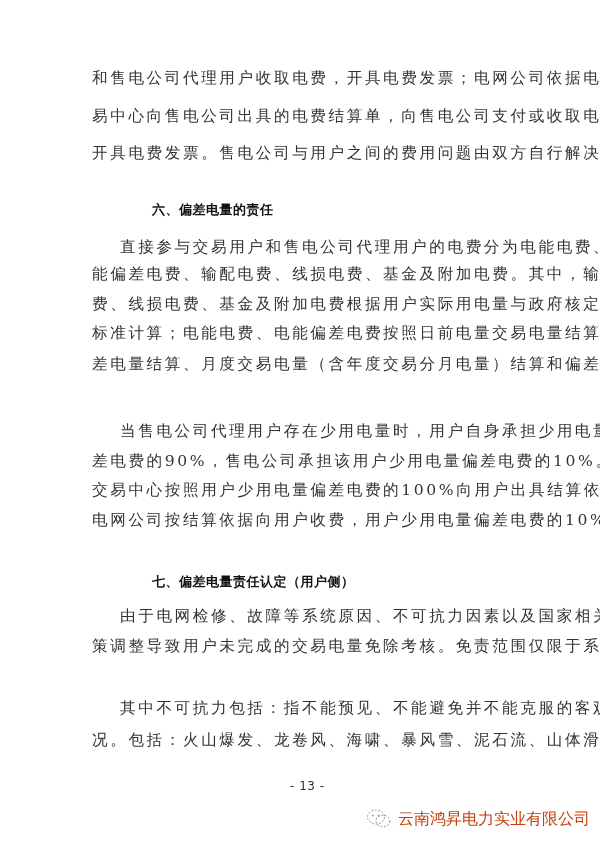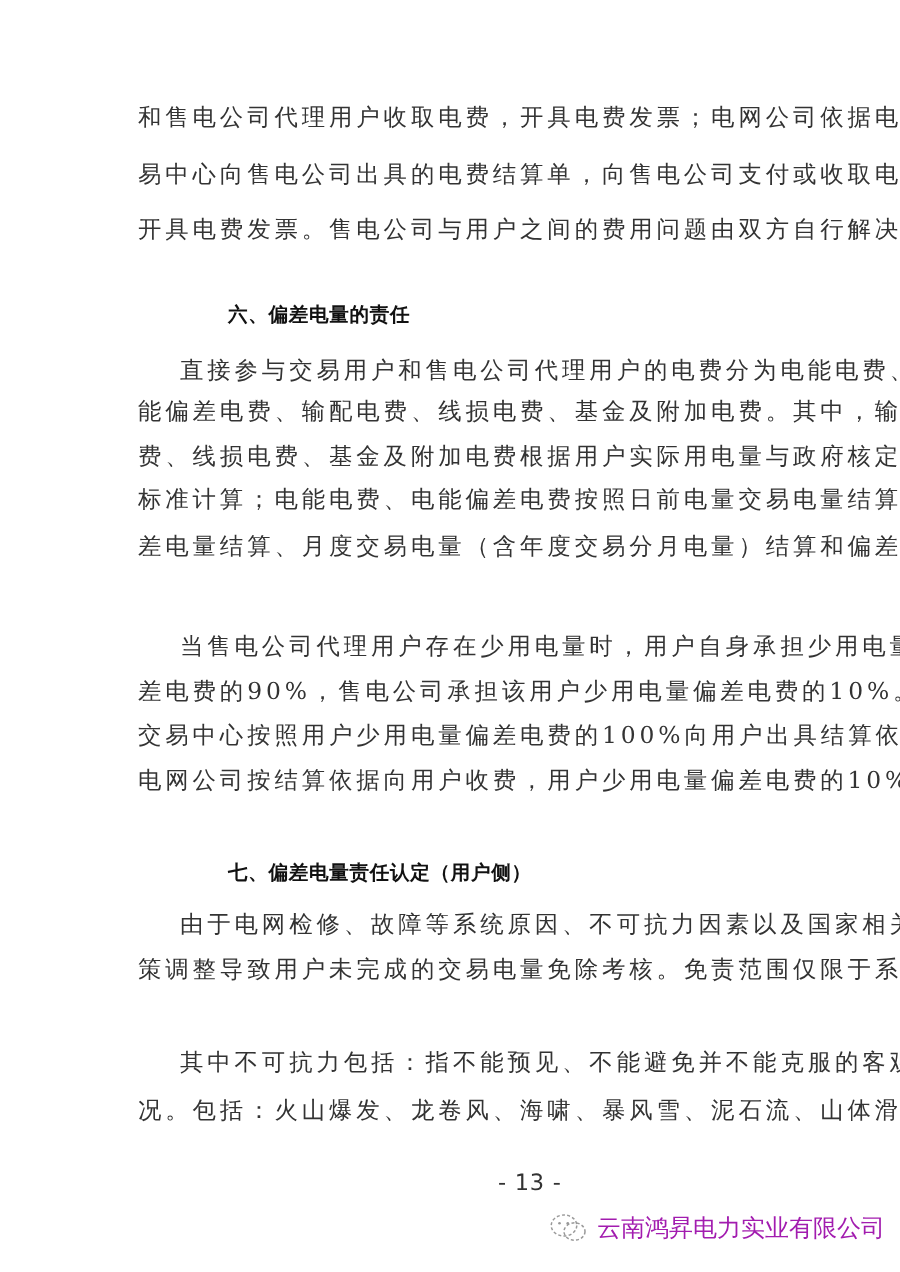--- a/index.html
+++ b/index.html
@@ -12,25 +12,25 @@
     position: absolute; left: 92px; width: 420px; font-size: 15.6px; line-height: 20px;
     white-space: nowrap; letter-spacing: 2.6px; color: #333;
   }
   .line.indent { left: 120px; width: 392px; }
   .heading {
     position: absolute; left: 120px; font-family: Liberation Serif, serif;
     font-weight: bold; font-size: 13px; line-height: 20px; white-space: nowrap; color: #111; letter-spacing: 0.5px; margin-left: 32px;
   }
   .pageno {
     position: absolute; left: 290px; top: 779px; font-family: "DejaVu Sans", sans-serif;
-    font-size: 15px; color: #333; letter-spacing: 0.5px; margin-left: 42px;
+    font-size: 12px; color: #333; letter-spacing: 0.5px;
   }
   .watermark {
     position: absolute; left: 366px; top: 808px; display: flex; align-items: center; gap: 6px;
-    font-family: "DejaVu Sans", "Liberation Sans", sans-serif; font-size: 16px; color: #a21caf;
+    font-family: "DejaVu Sans", "Liberation Sans", sans-serif; font-size: 16px; color: #c2410c;
   }
   .wm-icon { width: 26px; height: 22px; }
 </style>
 </head>
 <body>
 
 <div class="page">
 
   <div class="line" style="top:68px">和售电公司代理用户收取电费，开具电费发票；电网公司依据电力交</div>
   <div class="line" style="top:106px">易中心向售电公司出具的电费结算单，向售电公司支付或收取电费，</div>

